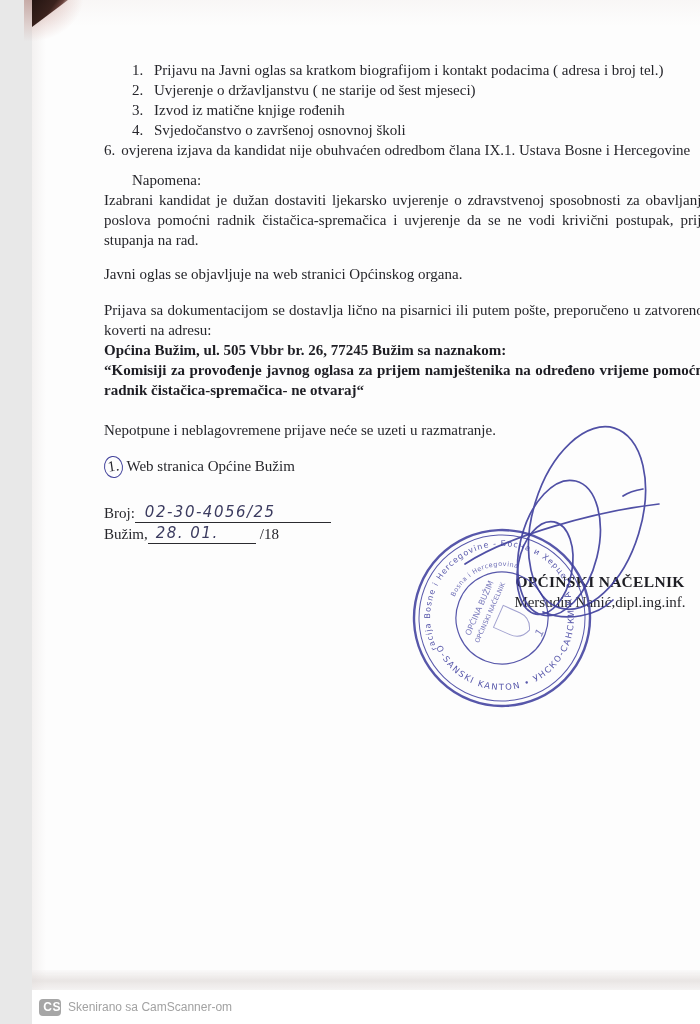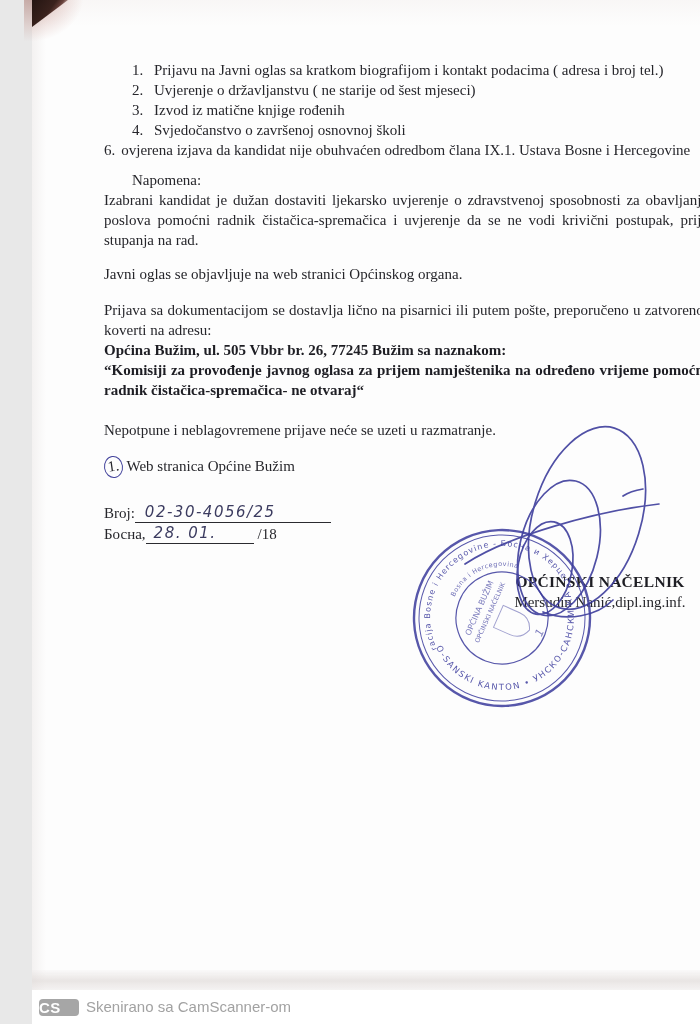--- a/index.html
+++ b/index.html
@@ -65,26 +65,26 @@
     position:absolute;left:0;right:0;bottom:34px;height:20px;
     background:linear-gradient(180deg, rgba(234,229,228,.15) 0%, rgba(222,216,214,.65) 55%, rgba(235,231,230,.4) 100%);
     filter:blur(.6px);
   }
   .scan-footer{
     position:absolute;left:0;right:0;bottom:0;height:34px;background:#ffffff;
     display:flex;align-items:center;padding-left:7px;box-sizing:border-box;
     font-family:"Liberation Sans", sans-serif;
   }
   .cs-badge{
-    width:40px;height:17px;border-radius:4px;background:#a6a6a6;
-    color:#ffffff;font-weight:bold;font-size:15px;line-height:17px;text-align:left;
+    width:22px;height:17px;border-radius:4px;background:#a6a6a6;
+    color:#ffffff;font-weight:bold;font-size:12px;line-height:17px;text-align:right;
     font-family:"Liberation Sans", sans-serif;letter-spacing:.5px;
     flex:0 0 auto;
   }
-  .cs-text{color:#a2a2a2;font-size:15px;margin-left:7px;}
+  .cs-text{color:#a2a2a2;font-size:12px;margin-left:7px;}
 </style>
 </head>
 <body>
 
 <div class="page">
 
   <div class="corner-halo"></div>
   <div class="corner-tear"></div>
 
   <div class="content">
@@ -133,21 +133,21 @@
       <span>Web stranica Općine Bužim</span>
     </p>
 
     <div class="gap24"></div>
 
     <div class="ref-line">
       <span>Broj:</span>
       <span class="u-line broj-fill"><span class="hand">02-30-4056/25</span></span>
     </div>
     <div class="ref-line">
-      <span>Босна,</span>
+      <span>Bužim,</span>
       <span class="u-line date-fill"><span class="hand">28. 01.</span></span>
       <span style="margin-left:4px;">/18</span>
     </div>
 
   </div>
 
   <div class="sig-block">
     <div class="sig-title">OPĆINSKI NAČELNIK</div>
     <div class="sig-name">Mersudin Nanić,dipl.ing.inf.</div>
   </div>

